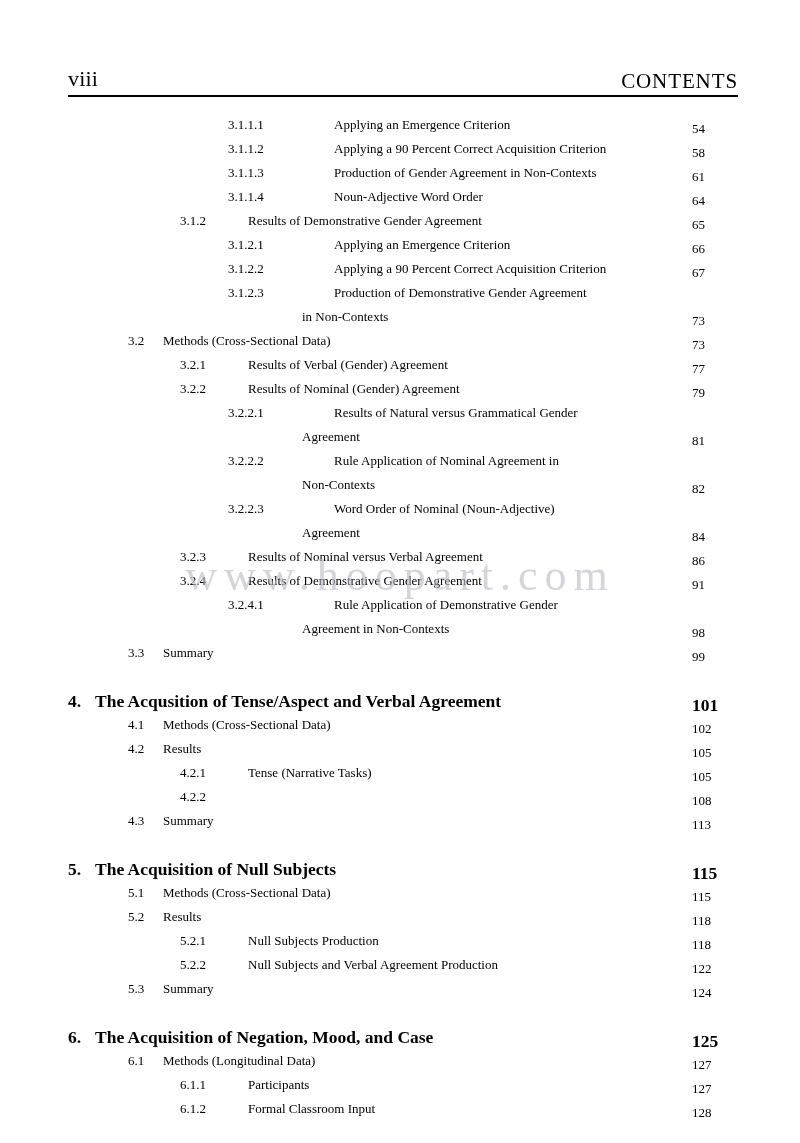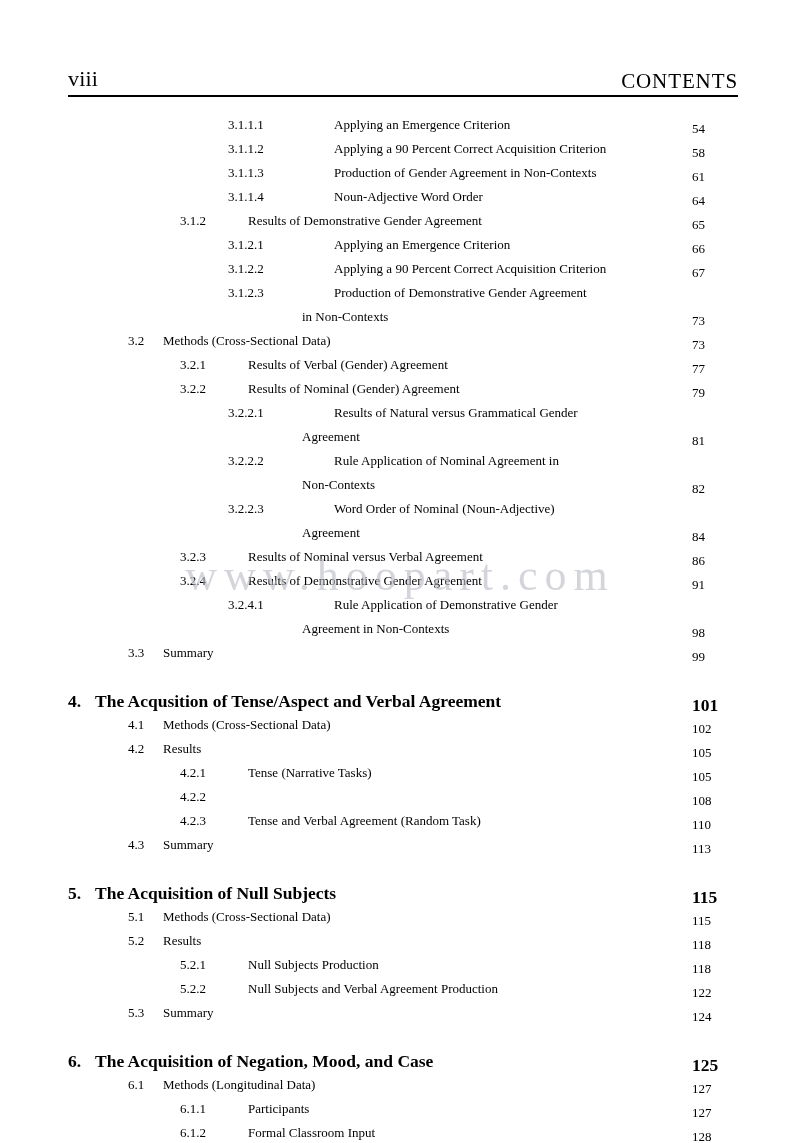--- a/index.html
+++ b/index.html
@@ -271,25 +271,20 @@
       </div>
       <div class="entry lvl-3">
         <span class="num">4.2.1</span>
         <span class="txt">Tense (Narrative Tasks)</span>
         <span class="page-no wide">105</span>
       </div>
       <div class="entry lvl-3">
         <span class="num">4.2.2</span>
         <span class="page-no wide">108</span>
       </div>
-      <div class="entry lvl-3">
-        <span class="num">4.2.3</span>
-        <span class="txt">Tense and Verbal Agreement (Random Task)</span>
-        <span class="page-no wide">110</span>
-      </div>
       <div class="entry lvl-2">
         <span class="num">4.3</span>
         <span class="txt">Summary</span>
         <span class="page-no wide">113</span>
       </div>
       <div class="gap-md"></div>
       <div class="entry lvl-ch">
         <span class="num">5.</span>
         <span class="txt">The Acquisition of Null Subjects</span>
         <span class="page-no wide">115</span>

